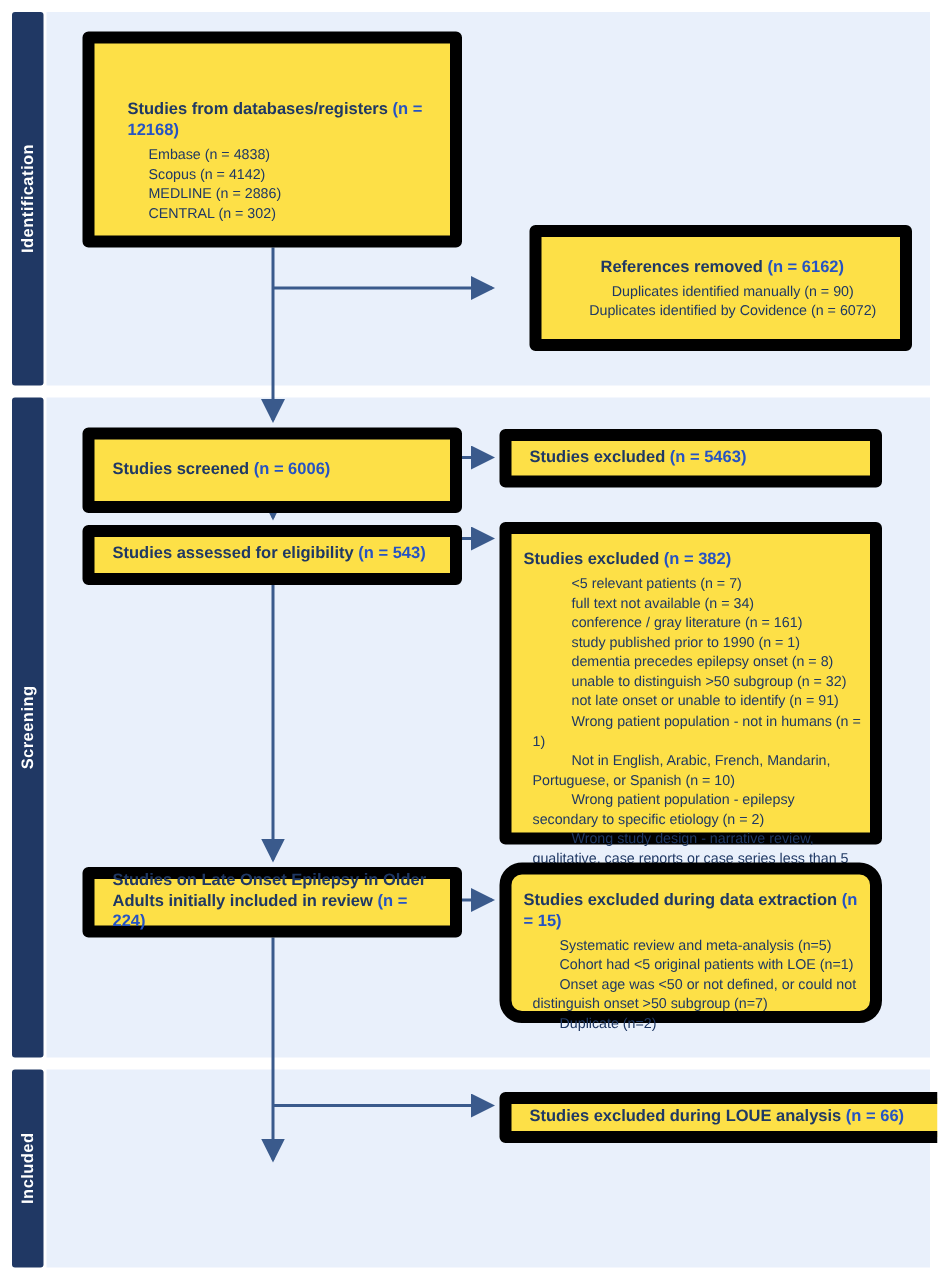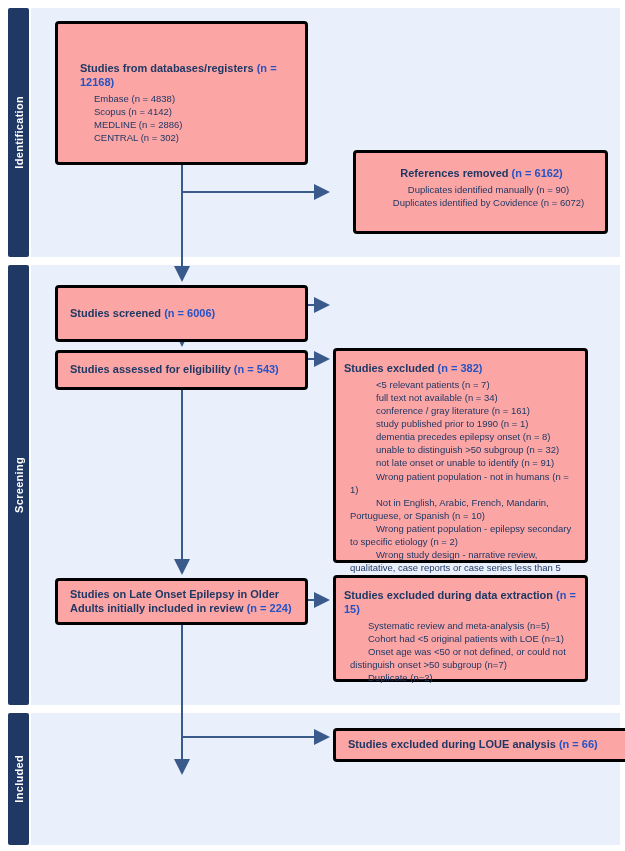--- a/index.html
+++ b/index.html
@@ -13,21 +13,21 @@
   .sidebar-bar {
     position:absolute; left:8px; width:21px; background:#203864;
     display:flex; align-items:center; justify-content:center; border-radius:2px;
   }
   .sidebar-label {
     writing-mode:vertical-rl; transform:rotate(180deg);
     color:#ffffff; font-weight:bold; font-size:11px; letter-spacing:0.3px;
     white-space:nowrap;
   }
   .box {
-    position:absolute; background:#fca5a5; border:3px solid #000000;
+    position:absolute; background:#fde047; border:8px solid #000000;
     border-radius:4px; color:#1f3864;
   }
   .box .title { font-size:11px; font-weight:600; line-height:1.25; }
   .box .n { color:#2553c4; font-weight:bold; }
   .box .items { margin-top:2px; }
   .box .item { font-size:9.5px; line-height:1.38; font-weight:500; }
   .indent .item { padding-left:14px; }
   .hangs .item { padding-left:6px; text-indent:26px; }
   .hangs2 .item { padding-left:6px; text-indent:18px; }
   .vcenter { display:flex; flex-direction:column; justify-content:center; }
@@ -86,20 +86,23 @@
     <div class="items indent">
       <div class="item">Duplicates identified manually (n = 90)</div>
       <div class="item">Duplicates identified by Covidence (n = 6072)</div>
     </div>
   </div>
 
   <div class="box vcenter" style="left:55px; top:285px; width:253px; height:57px; padding-left:12px; padding-right:8px;">
     <div class="title"><span>Studies screened</span> <span class="n">(n = 6006)</span></div>
   </div>
 
+  <div class="box vcenter" style="left:333px; top:286px; width:255px; height:39px; padding-left:12px; padding-right:8px;">
+    <div class="title"><span>Studies excluded</span> <span class="n">(n = 5463)</span></div>
+  </div>
 
   <div class="box vcenter" style="left:55px; top:350px; width:253px; height:40px; padding-left:12px; padding-right:8px;">
     <div class="title"><span>Studies assessed for eligibility</span> <span class="n">(n = 543)</span></div>
   </div>
 
   <div class="box" style="left:333px; top:348px; width:255px; height:215px; padding:11px 6px 6px 8px;">
     <div class="title"><span>Studies excluded</span> <span class="n">(n = 382)</span></div>
     <div class="items hangs">
       <div class="item">&lt;5 relevant patients (n = 7)</div>
       <div class="item">full text not available (n = 34)</div>
@@ -112,21 +115,21 @@
       <div class="item">Not in English, Arabic, French, Mandarin, Portuguese, or Spanish (n = 10)</div>
       <div class="item">Wrong patient population - epilepsy secondary to specific etiology (n = 2)</div>
       <div class="item">Wrong study design - narrative review, qualitative, case reports or case series less than 5 patients (n = 35)</div>
     </div>
   </div>
 
   <div class="box vcenter" style="left:55px; top:578px; width:253px; height:47px; padding-left:12px; padding-right:10px;">
     <div class="title"><span>Studies on Late Onset Epilepsy in Older Adults initially included in review</span> <span class="n">(n = 224)</span></div>
   </div>
 
-  <div class="box" style="left:333px; top:575px; width:255px; height:107px; padding:11px 6px 6px 8px;">
+  <div class="box" style="left:333px; top:575px; width:255px; height:107px; padding:11px 6px 6px 8px;border-radius:15px;">
     <div class="title"><span>Studies excluded during data extraction</span> <span class="n">(n = 15)</span></div>
     <div class="items hangs2">
       <div class="item">Systematic review and meta-analysis (n=5)</div>
       <div class="item">Cohort had &lt;5 original patients with LOE (n=1)</div>
       <div class="item">Onset age was &lt;50 or not defined, or could not distinguish onset &gt;50 subgroup (n=7)</div>
       <div class="item">Duplicate (n=2)</div>
     </div>
   </div>
 
   <div class="box vcenter" style="left:333px; top:728px; width:304px; height:34px; padding-left:12px; padding-right:8px;">

